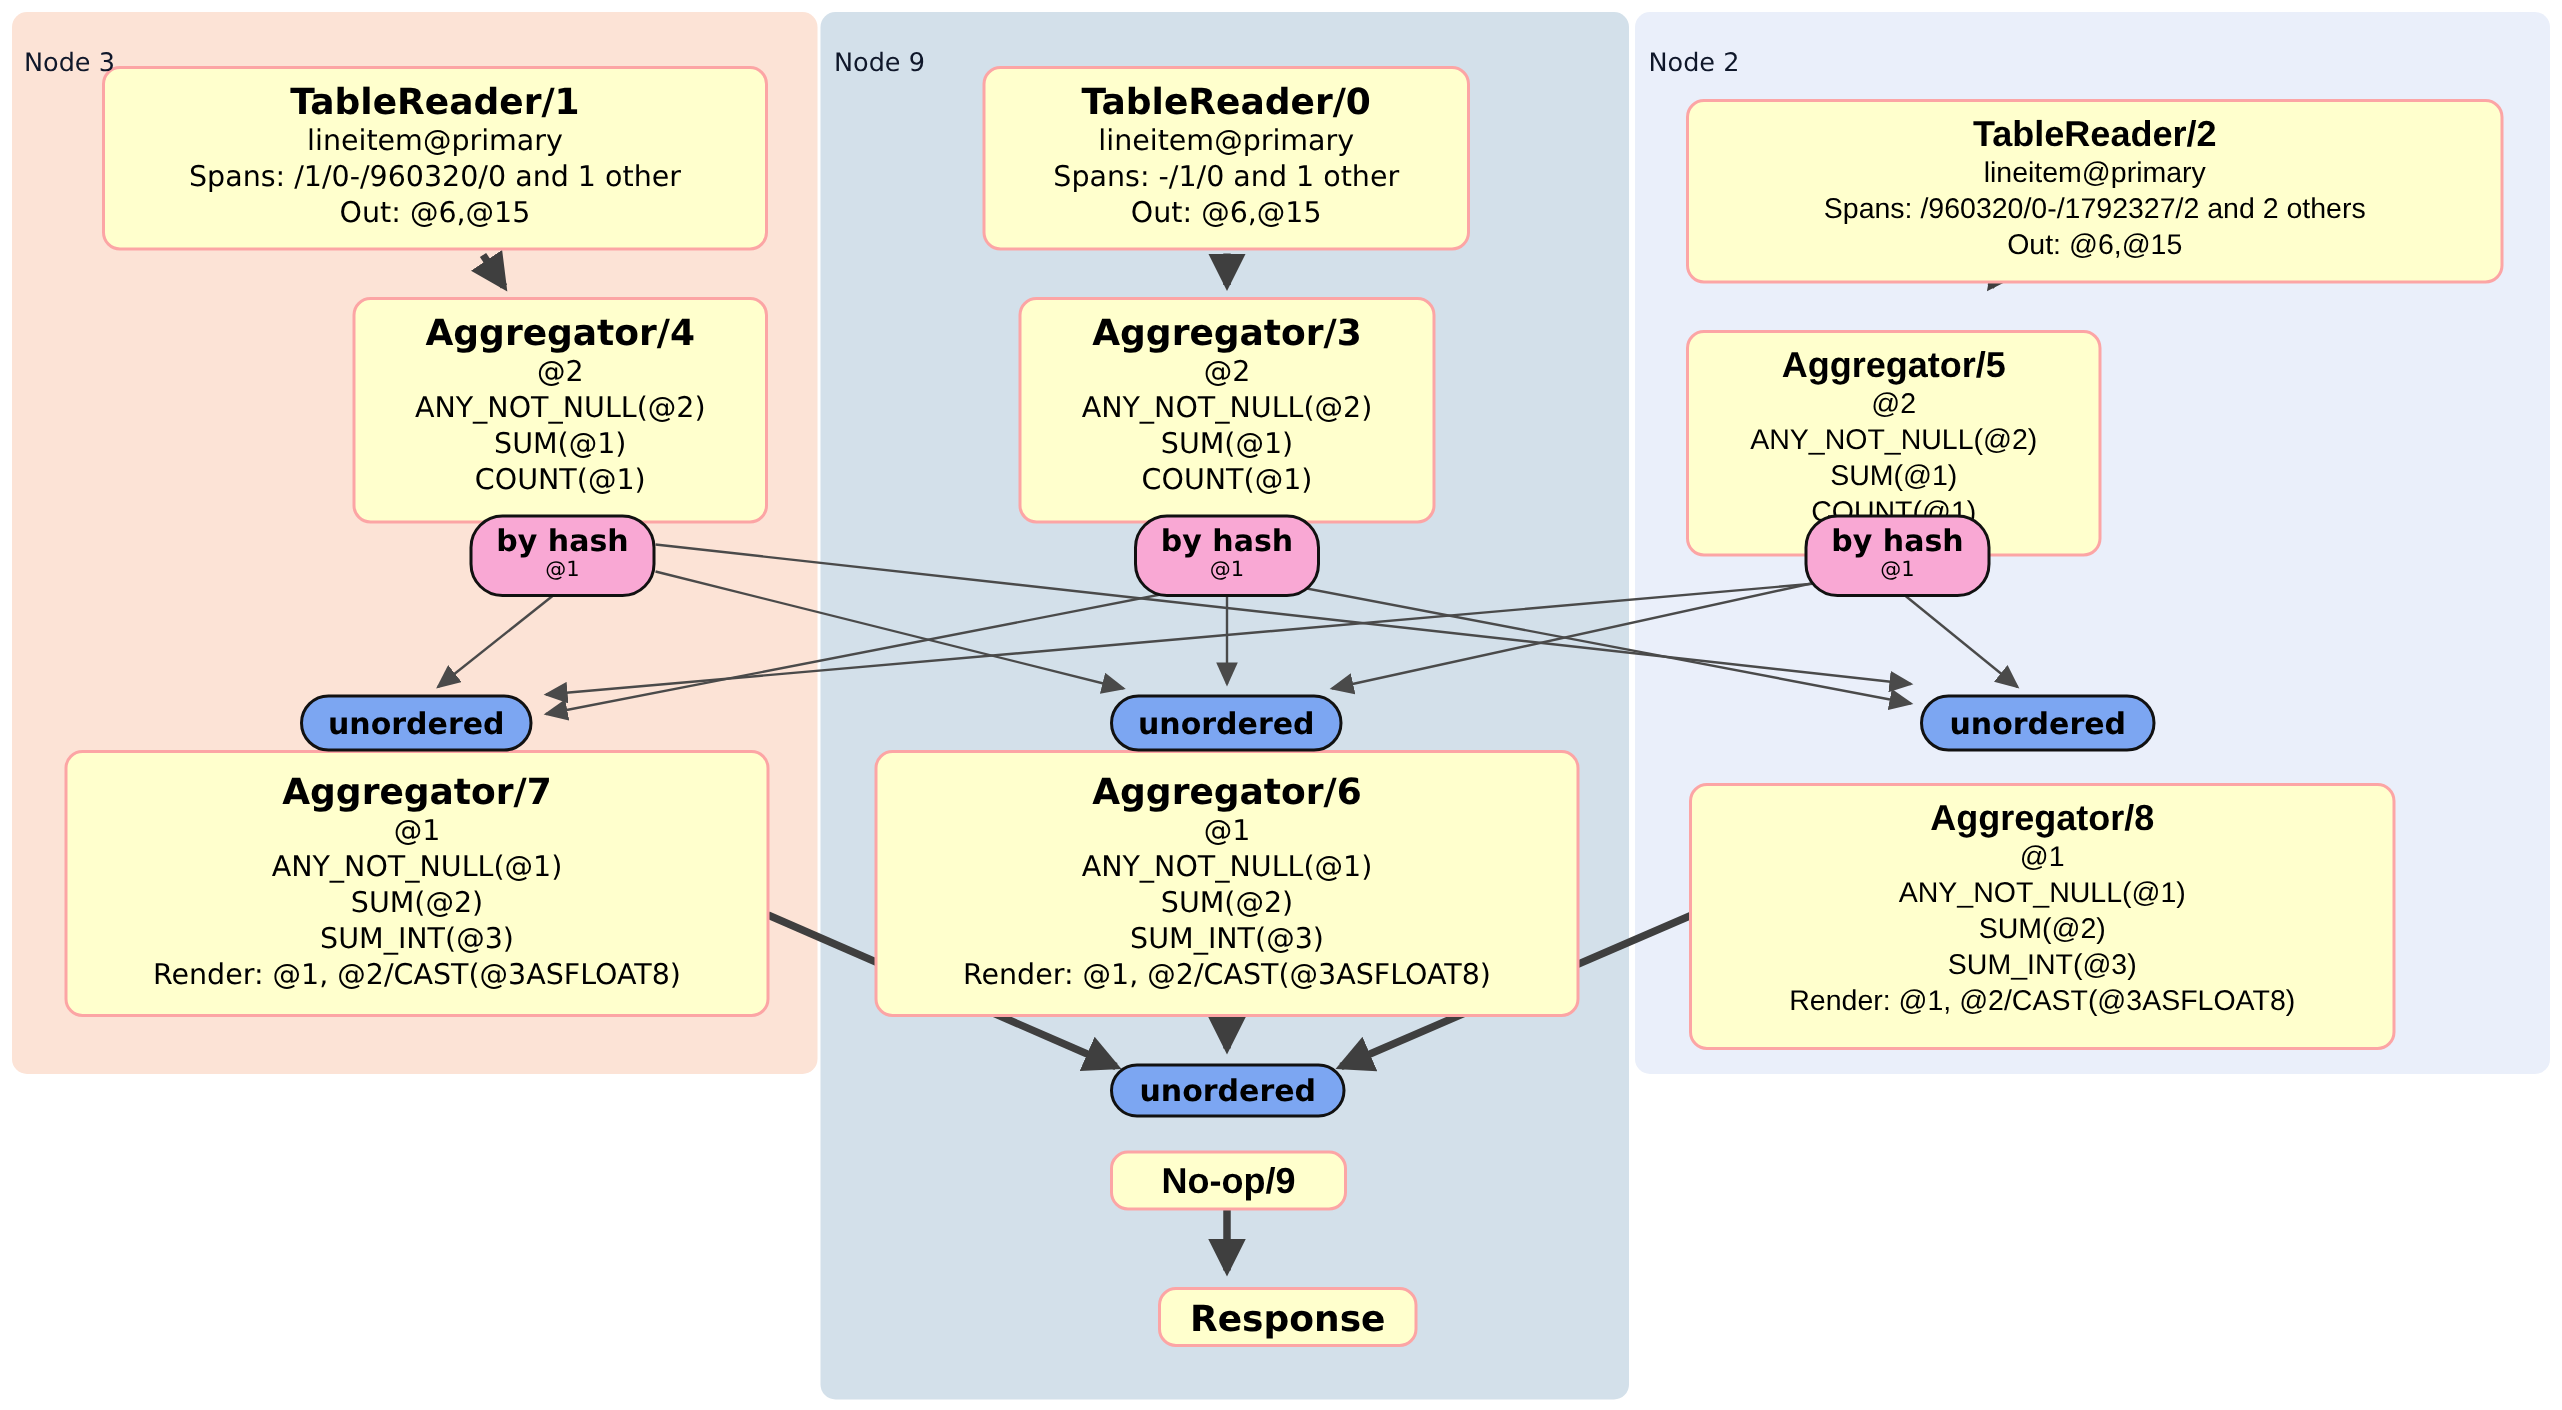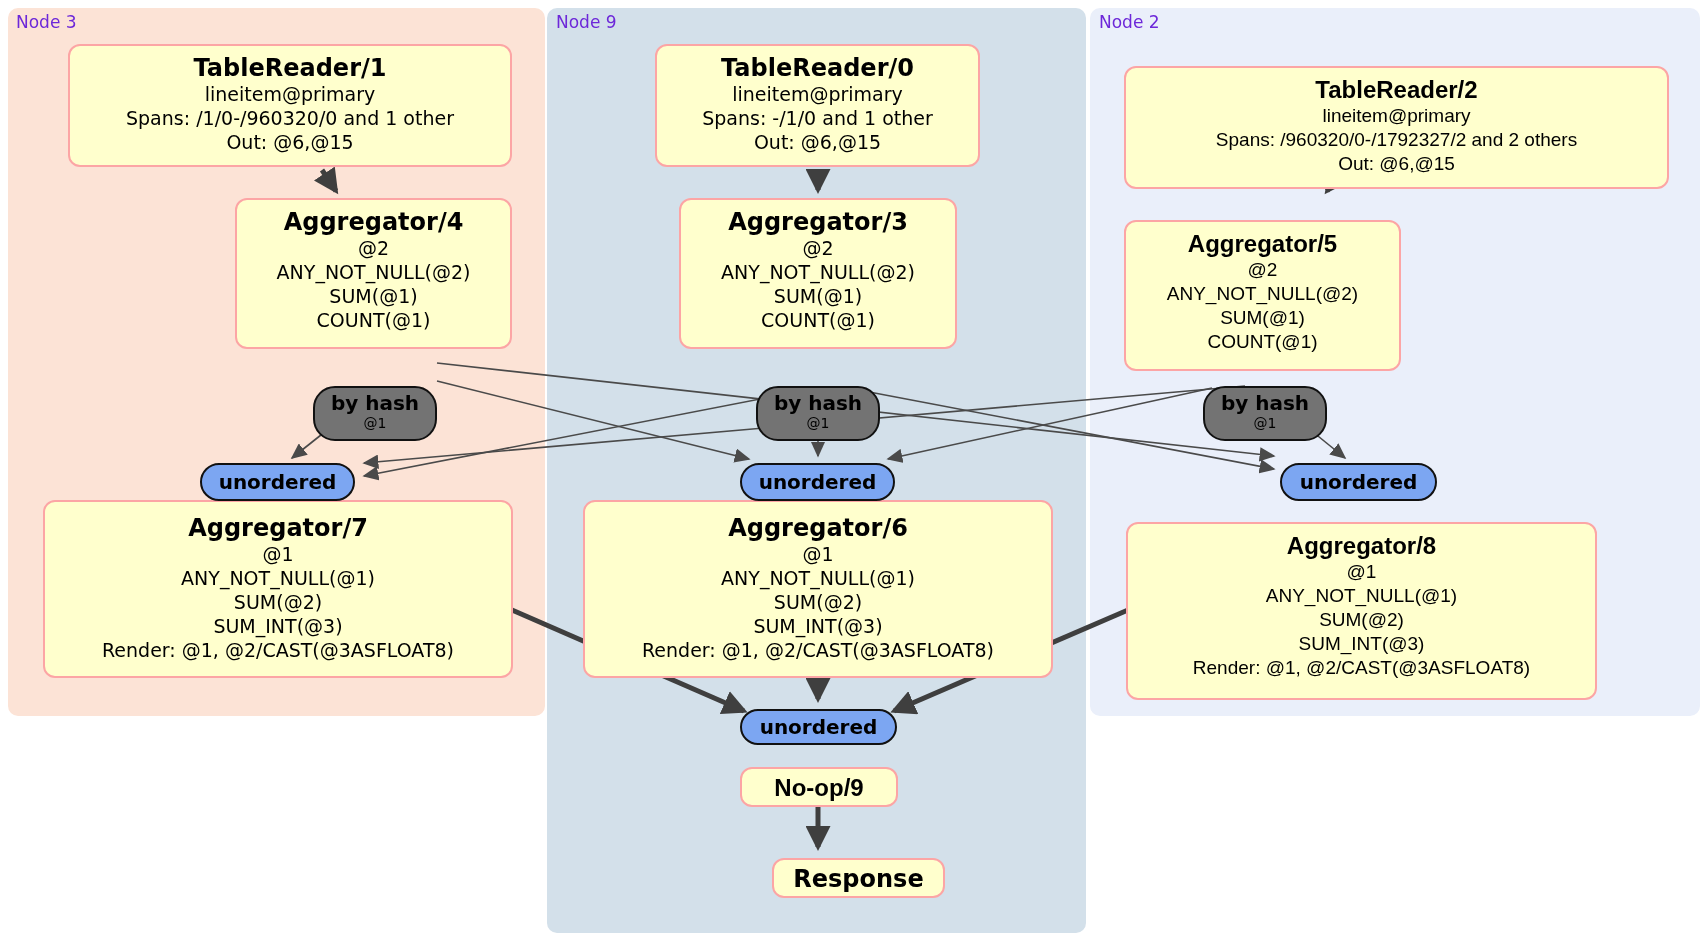--- a/index.html
+++ b/index.html
@@ -1,29 +1,29 @@
 <!DOCTYPE html>
 <html><head>
 <meta charset="utf-8">
 <style>
   html,body{margin:0;padding:0;background:#ffffff;}
   body{width:1708px;height:940px;position:relative;overflow:hidden;
        font-family:"DejaVu Sans",sans-serif;color:#000;}
   .region{position:absolute;border-radius:10px;z-index:0;}
-  .region-label{position:absolute;font-size:17px;color:#6d28d9;z-index:4;}
+  .region-label{position:absolute;font-size:17px;color:#0f172a;z-index:4;margin-top:20px;}
   #edge-layer{position:absolute;left:0;top:0;z-index:1;}
   .box{position:absolute;background:#ffffcd;border:2px solid #fca5a5;
        border-radius:12px;z-index:2;text-align:center;box-sizing:border-box;
        padding-top:8px;line-height:24px;font-size:19px;overflow:hidden;}
   .box .title{font-weight:bold;font-size:24px;line-height:28px;}
   .box .line{white-space:nowrap;}
   .alt{font-family:"Liberation Sans",sans-serif;margin-top:22px;}
   .oval{position:absolute;border:2px solid #111;border-radius:22px;z-index:3;
         text-align:center;box-sizing:border-box;}
-  .oval.hash{background:#737373;padding-top:3px;margin-top:43px;}
+  .oval.hash{background:#f9a8d4;padding-top:3px;}
   .oval.hash .olabel{font-weight:bold;font-size:20px;line-height:24px;}
   .oval.hash .osub{font-size:14px;line-height:16px;}
   .oval.unord{background:#7ca6f2;}
   .oval.unord .olabel{font-weight:bold;font-size:20px;line-height:34px;}
   .mini{padding-top:2px;}
   .mini .title{font-size:24px;line-height:34px;}
 </style>
 </head>
 <body>
 

